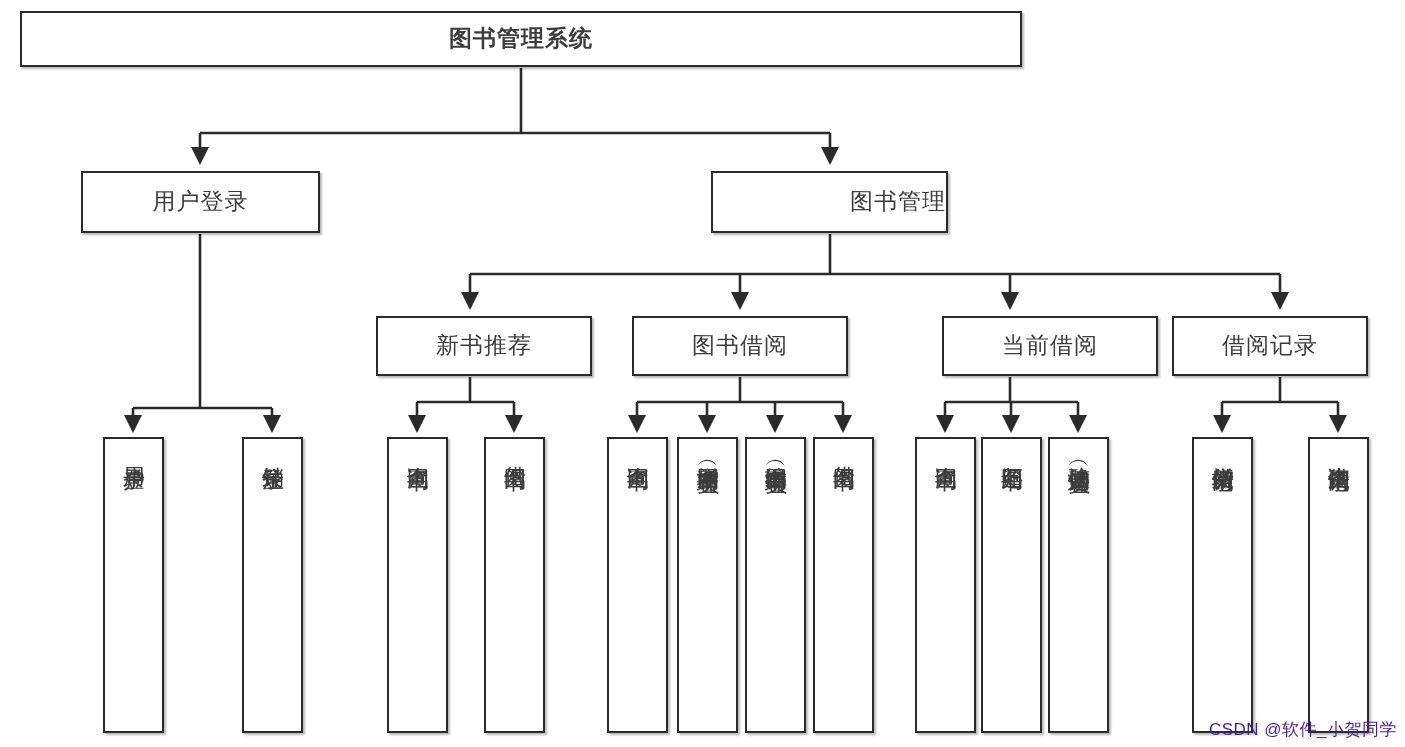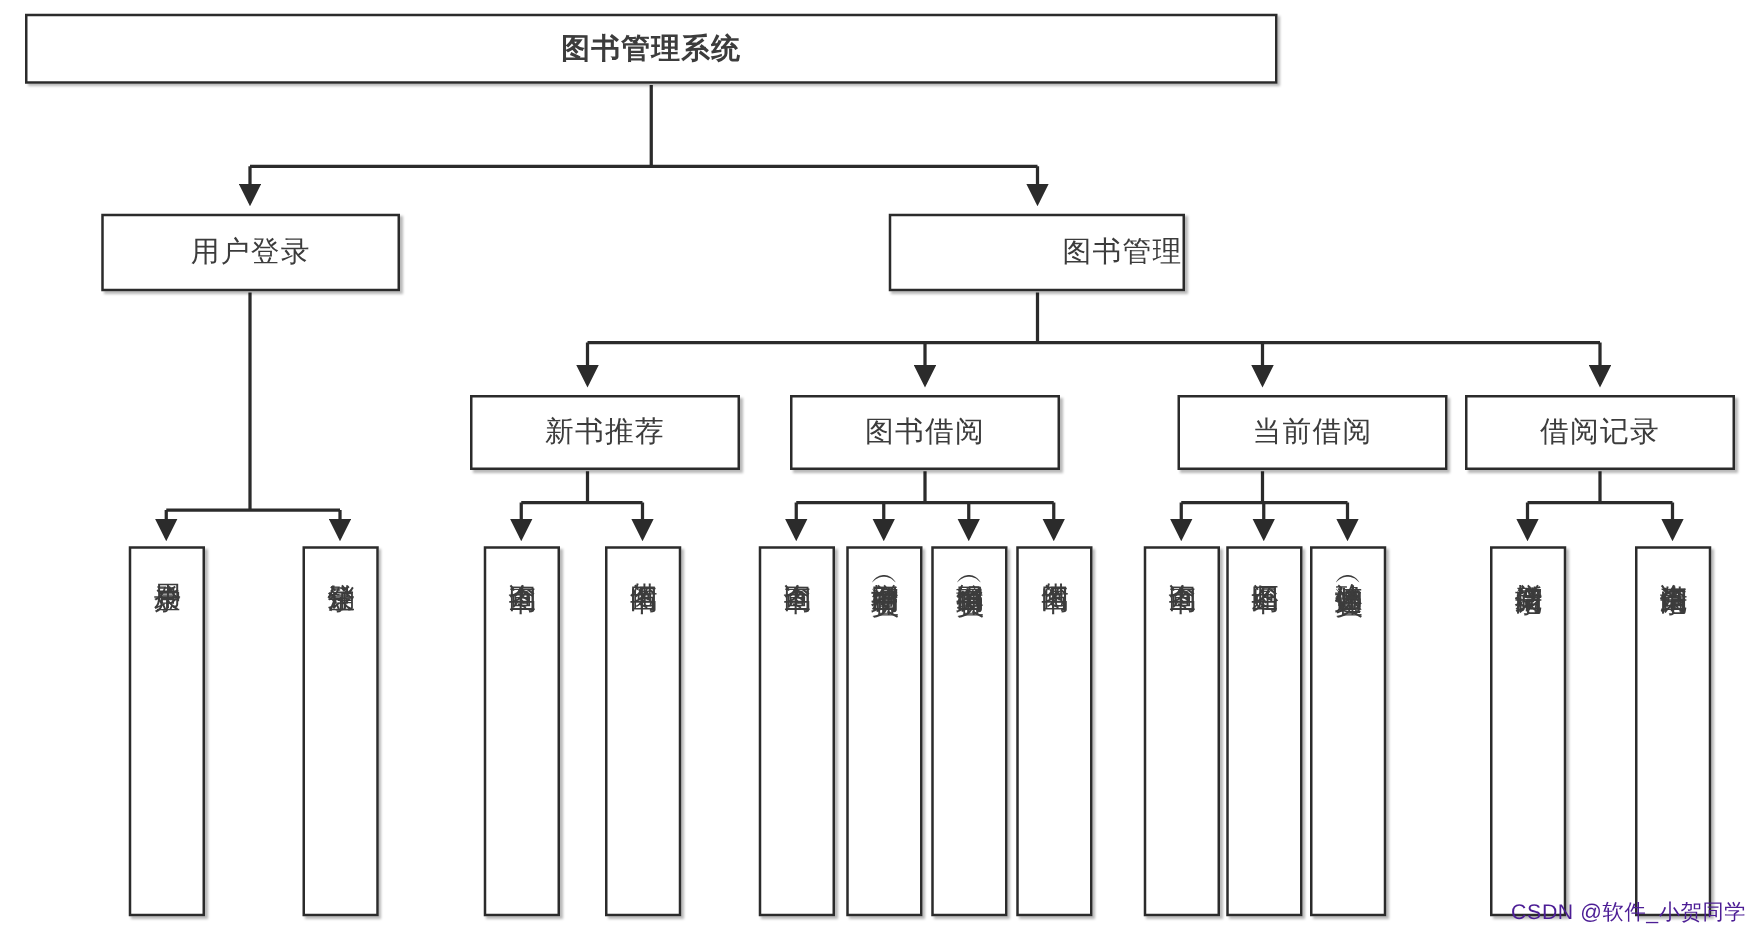--- a/index.html
+++ b/index.html
@@ -140,21 +140,21 @@
   </div>
 
   <div class="node horizontal" style="left:632px; top:316px; width:216px; height:60px;">
     <span>图书借阅</span>
   </div>
 
   <div class="node horizontal" style="left:942px; top:316px; width:216px; height:60px;">
     <span>当前借阅</span>
   </div>
 
-  <div class="node horizontal" style="left:1172px; top:316px; width:216px; height:60px;">
+  <div class="node horizontal" style="left:1172px; top:316px; width:196px; height:60px;">
     <span>借阅记录</span>
   </div>
 
   <div class="node vertical" style="left:103px; top:437px; width:61px; height:296px;">
     <span class="vlabel">用户登录</span>
   </div>
 
   <div class="node vertical" style="left:242px; top:437px; width:61px; height:296px;">
     <span class="vlabel">注销登录</span>
   </div>

